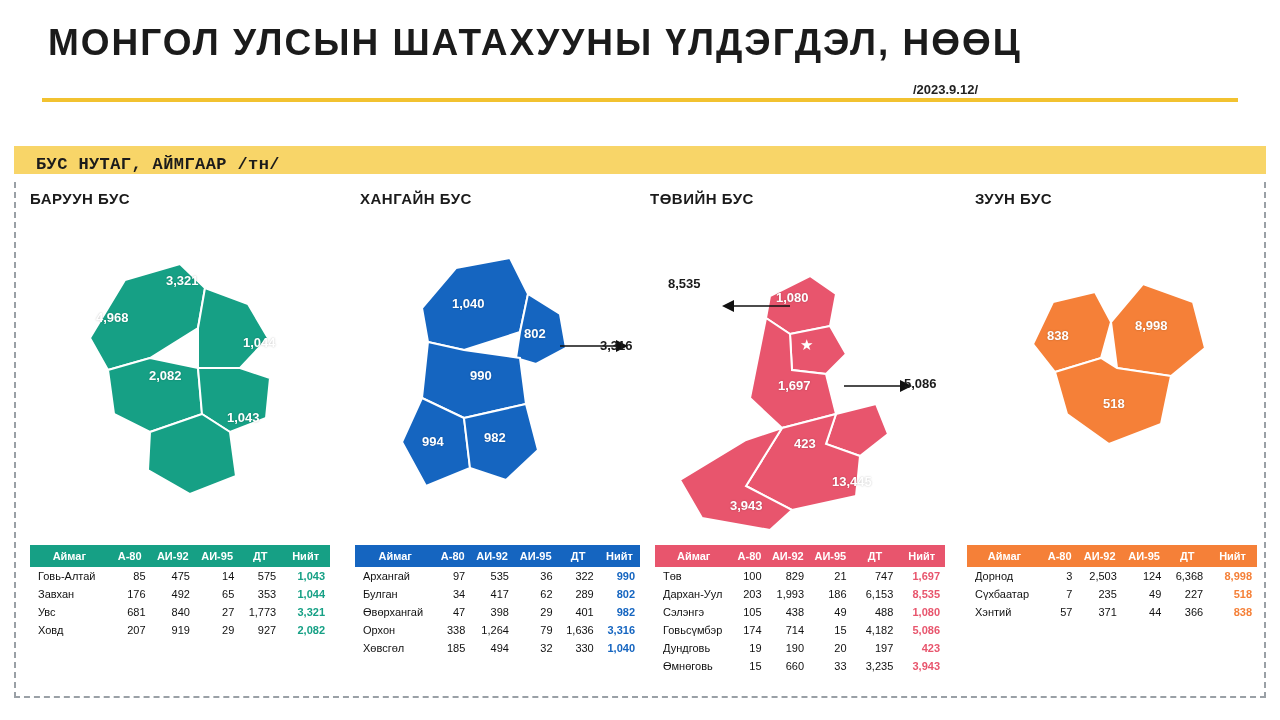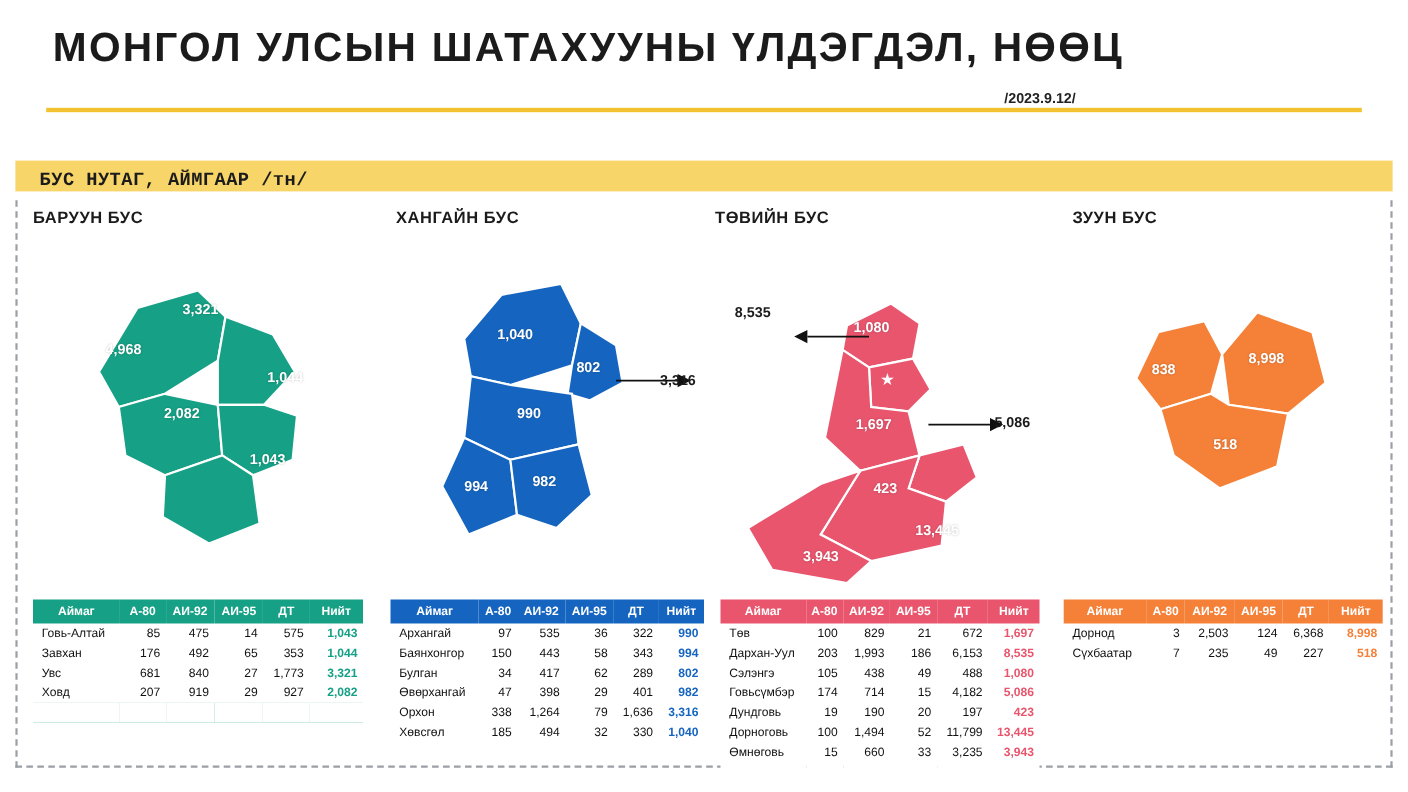--- a/index.html
+++ b/index.html
@@ -203,28 +203,20 @@
     </tr>
   </thead>
   <tbody>
     <tr>
       <td class="name">Архангай</td>
       <td>97</td>
       <td>535</td>
       <td>36</td>
       <td>322</td>
       <td style="color:#1565c0;font-weight:bold;">990</td>
-    </tr>
-    <tr>
-      <td class="name">Баянхонгор</td>
-      <td>150</td>
-      <td>443</td>
-      <td>58</td>
-      <td>343</td>
-      <td style="color:#1565c0;font-weight:bold;">994</td>
     </tr>
     <tr>
       <td class="name">Булган</td>
       <td>34</td>
       <td>417</td>
       <td>62</td>
       <td>289</td>
       <td style="color:#1565c0;font-weight:bold;">802</td>
     </tr>
     <tr>
@@ -306,21 +298,21 @@
       <th>ДТ</th>
       <th>Нийт</th>
     </tr>
   </thead>
   <tbody>
     <tr>
       <td class="name">Төв</td>
       <td>100</td>
       <td>829</td>
       <td>21</td>
-      <td>672</td>
+      <td>747</td>
       <td style="color:#e8556d;font-weight:bold;">1,697</td>
     </tr>
     <tr>
       <td class="name">Дархан-Уул</td>
       <td>203</td>
       <td>1,993</td>
       <td>186</td>
       <td>6,153</td>
       <td style="color:#e8556d;font-weight:bold;">8,535</td>
     </tr>
@@ -340,28 +332,20 @@
       <td>4,182</td>
       <td style="color:#e8556d;font-weight:bold;">5,086</td>
     </tr>
     <tr>
       <td class="name">Дундговь</td>
       <td>19</td>
       <td>190</td>
       <td>20</td>
       <td>197</td>
       <td style="color:#e8556d;font-weight:bold;">423</td>
-    </tr>
-    <tr>
-      <td class="name">Дорноговь</td>
-      <td>100</td>
-      <td>1,494</td>
-      <td>52</td>
-      <td>11,799</td>
-      <td style="color:#e8556d;font-weight:bold;">13,445</td>
     </tr>
     <tr>
       <td class="name">Өмнөговь</td>
       <td>15</td>
       <td>660</td>
       <td>33</td>
       <td>3,235</td>
       <td style="color:#e8556d;font-weight:bold;">3,943</td>
     </tr>
     <tr class="total">
@@ -412,20 +396,28 @@
       <td style="color:#f58038;font-weight:bold;">8,998</td>
     </tr>
     <tr>
       <td class="name">Сүхбаатар</td>
       <td>7</td>
       <td>235</td>
       <td>49</td>
       <td>227</td>
       <td style="color:#f58038;font-weight:bold;">518</td>
     </tr>
+    <tr>
+      <td class="name">Хэнтий</td>
+      <td>57</td>
+      <td>371</td>
+      <td>44</td>
+      <td>366</td>
+      <td style="color:#f58038;font-weight:bold;">838</td>
+    </tr>
     <tr class="total">
       <td class="name c-orange">Нийт</td>
       <td class="c-orange">67</td>
       <td class="c-orange">3,109</td>
       <td class="c-orange">216</td>
       <td class="c-orange">6,962</td>
       <td class="c-orange">10,354</td>
     </tr>
   </tbody>
 </table>

